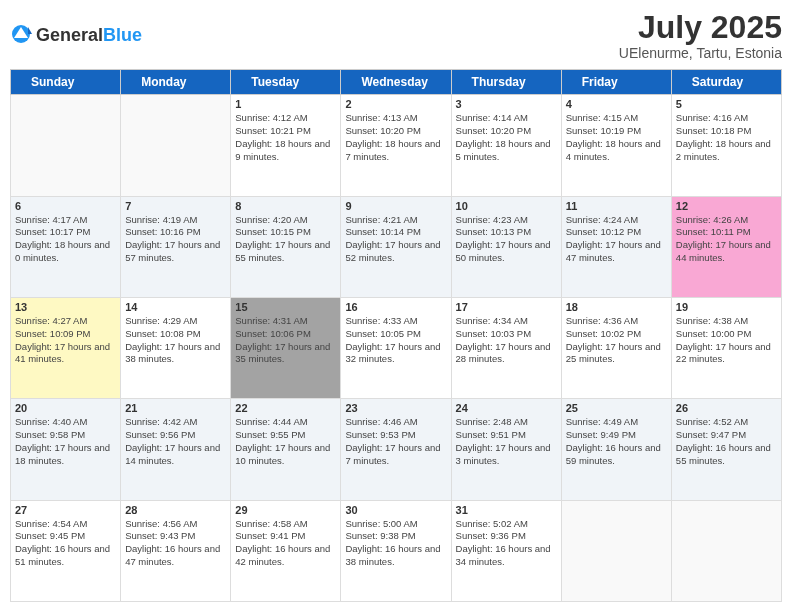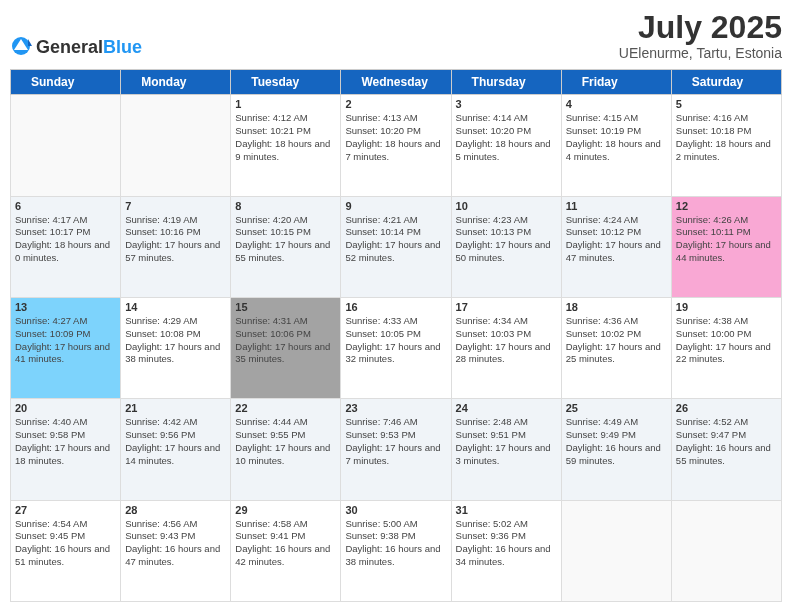--- a/index.html
+++ b/index.html
@@ -13,21 +13,21 @@
     .page {
       width: 792px;
       height: 612px;
       padding: 10px;
       display: flex;
       flex-direction: column;
     }
     .header {
       display: flex;
       justify-content: space-between;
-      align-items: flex-end;
+      align-items: center;
       margin-bottom: 8px;
     }
     .logo {
       display: flex;
       align-items: center;
     }
     .logo-text {
       font-size: 18px;
       font-weight: bold;
       line-height: 1.1;
@@ -204,21 +204,21 @@
 Daylight: 17 hours and 47 minutes.</div>
           </td>
           <td style="background-color: #f9a8d4;">
             <span class="day-number">12</span>
             <div class="day-info" style="white-space: pre-line;">Sunrise: 4:26 AM
 Sunset: 10:11 PM
 Daylight: 17 hours and 44 minutes.</div>
           </td>
         </tr>
         <tr>
-          <td style="background-color: #7dd3fc;">
+          <td style="background-color: #fef9c3;">
             <span class="day-number">13</span>
             <div class="day-info" style="white-space: pre-line;">Sunrise: 4:27 AM
 Sunset: 10:09 PM
 Daylight: 17 hours and 41 minutes.</div>
           </td>
           <td style="background-color: rgb(255, 255, 255);">
             <span class="day-number">14</span>
             <div class="day-info" style="white-space: pre-line;">Sunrise: 4:29 AM
 Sunset: 10:08 PM
 Daylight: 17 hours and 38 minutes.</div>
@@ -268,21 +268,21 @@
 Daylight: 17 hours and 14 minutes.</div>
           </td>
           <td style="background-color: rgb(240, 244, 248);">
             <span class="day-number">22</span>
             <div class="day-info" style="white-space: pre-line;">Sunrise: 4:44 AM
 Sunset: 9:55 PM
 Daylight: 17 hours and 10 minutes.</div>
           </td>
           <td style="background-color: rgb(240, 244, 248);">
             <span class="day-number">23</span>
-            <div class="day-info" style="white-space: pre-line;">Sunrise: 7:46 AM
+            <div class="day-info" style="white-space: pre-line;">Sunrise: 4:46 AM
 Sunset: 9:53 PM
 Daylight: 17 hours and 7 minutes.</div>
           </td>
           <td style="background-color: rgb(240, 244, 248);">
             <span class="day-number">24</span>
             <div class="day-info" style="white-space: pre-line;">Sunrise: 2:48 AM
 Sunset: 9:51 PM
 Daylight: 17 hours and 3 minutes.</div>
           </td>
           <td style="background-color: rgb(240, 244, 248);">

